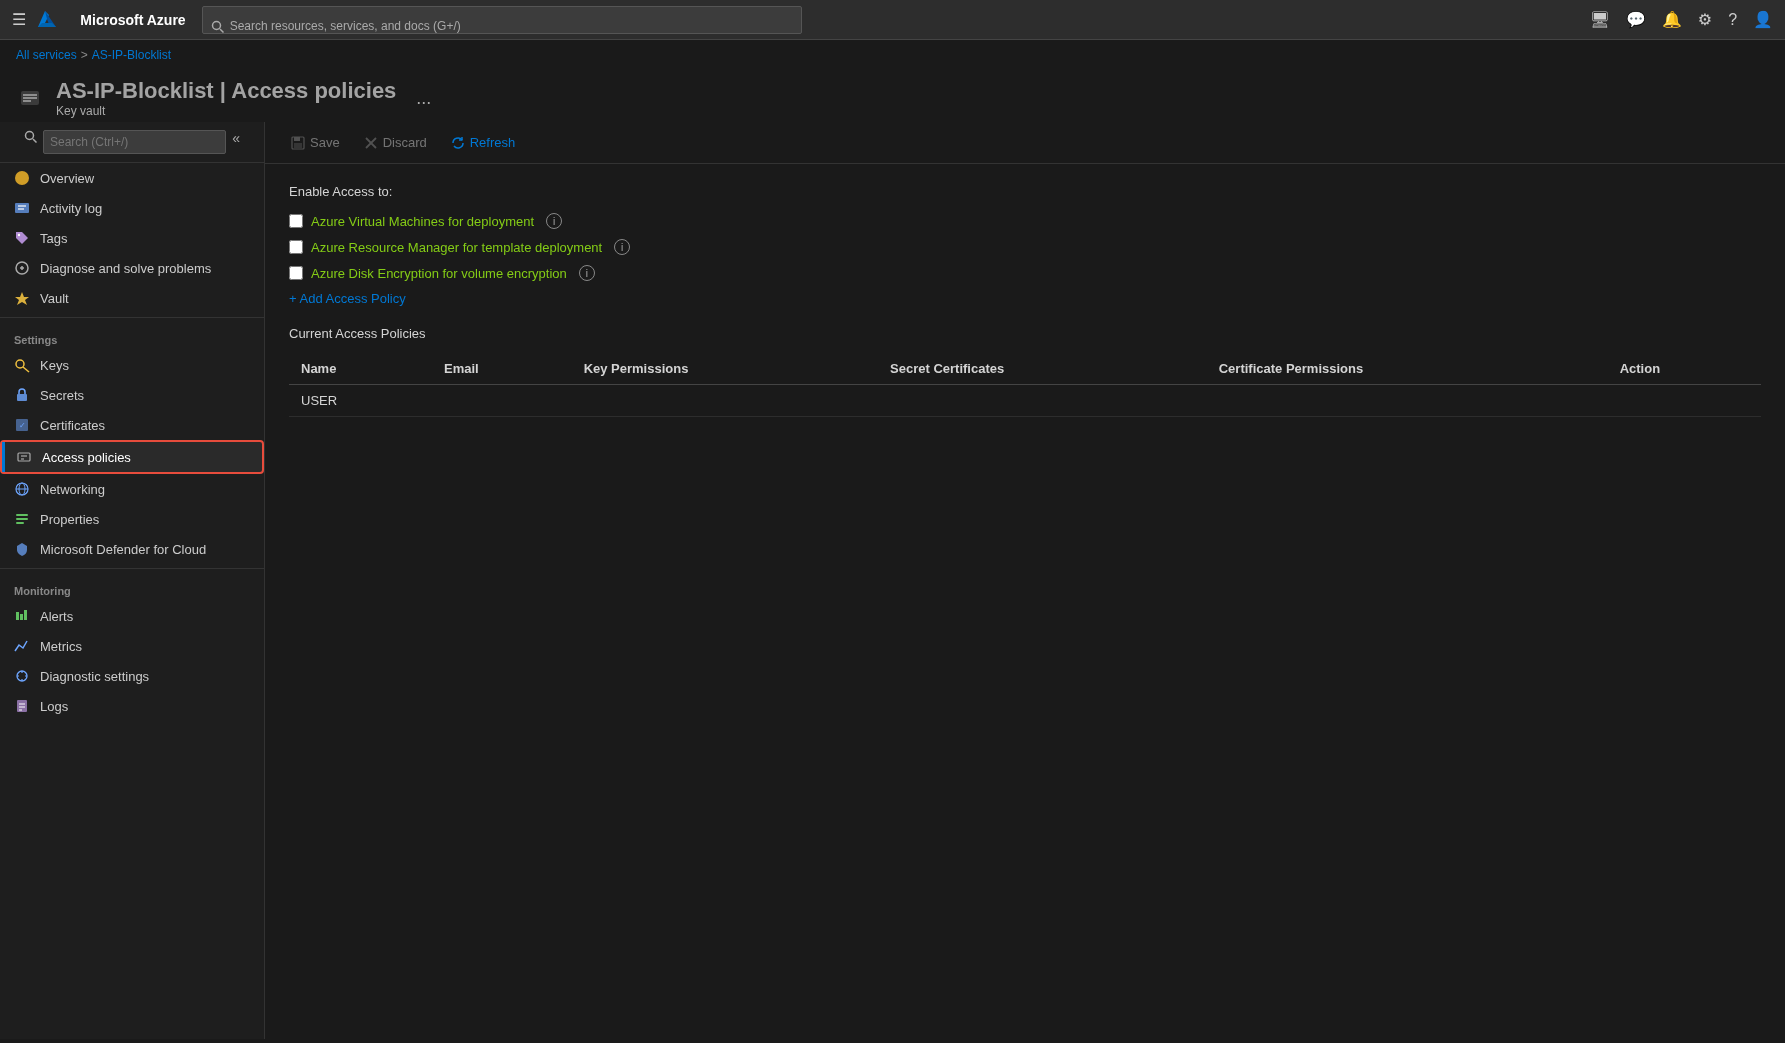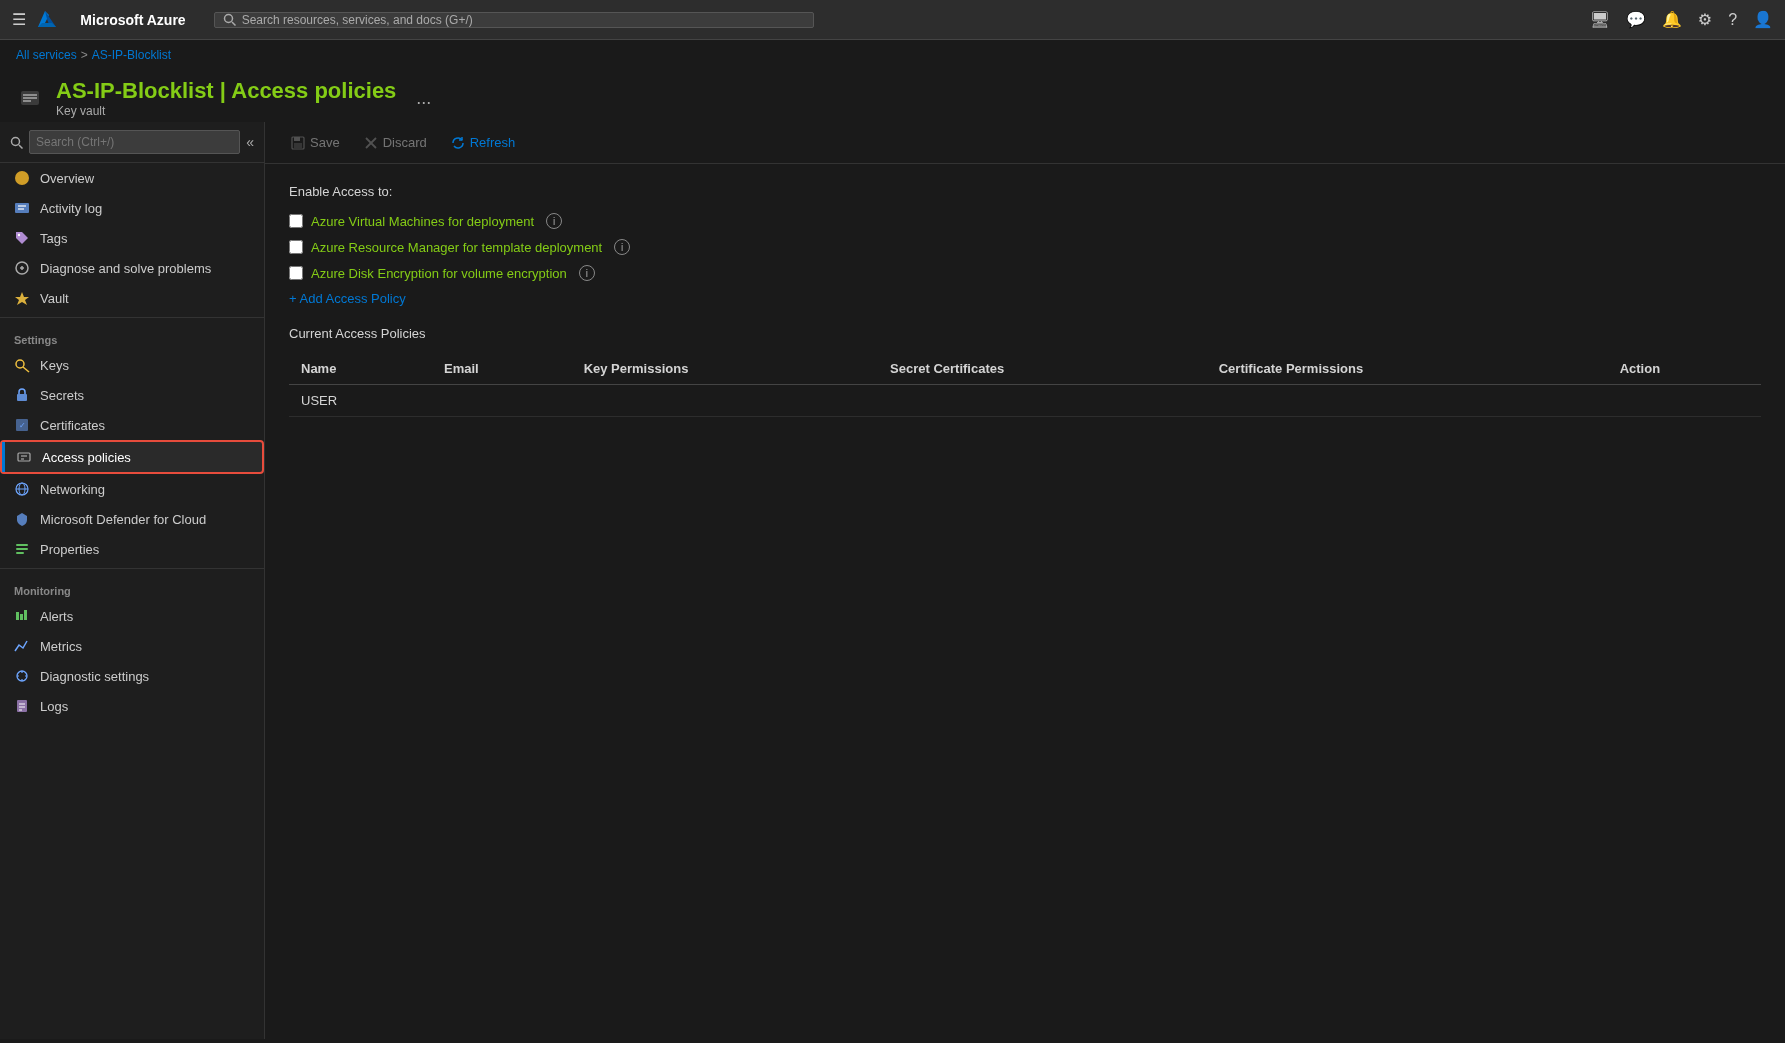--- a/index.html
+++ b/index.html
@@ -16,28 +16,28 @@
       border-bottom: 1px solid #444;
     }
     .hamburger { color: #ccc; font-size: 16px; cursor: pointer; }
     .brand-title { color: #fff; font-weight: 600; font-size: 14px; margin-left: 8px; }
     .search-bar {
       flex: 1;
       max-width: 600px;
       background: #3c3c3c;
       border: 1px solid #555;
       border-radius: 2px;
-      height: 16px;
-      display: flex;
-      align-items: center;
+      height: 28px;
+      display: flex;
+      align-items: flex-end;
       padding: 0 8px;
       gap: 6px;
       color: #aaa;
       font-size: 12px;
-      margin-left: 16px;
+      margin-left: 4px;
     }
     .top-icons { margin-left: auto; display: flex; gap: 16px; align-items: center; color: #ccc; font-size: 16px; }
 
     
     .breadcrumb {
       background: #1a1a1a;
       padding: 8px 16px;
       font-size: 12px;
       color: #0078d4;
       display: flex;
@@ -47,42 +47,42 @@
     .breadcrumb span { color: #888; }
 
     
     .page-header {
       background: #1a1a1a;
       padding: 8px 16px 4px 16px;
       display: flex;
       align-items: center;
       gap: 12px;
     }
-    .page-header-title { font-size: 22px; font-weight: 600; color: #84cc16; }
+    .page-header-title { font-size: 22px; font-weight: 600; color: #a3a3a3; }
     .page-header-sub { font-size: 12px; color: #aaa; }
     .ellipsis-btn { color: #aaa; cursor: pointer; font-size: 18px; margin-left: 8px; }
 
     
     .main-layout {
       display: flex;
       height: calc(1043px - 40px - 34px - 52px);
     }
 
     
     .sidebar {
       width: 265px;
       background: #1e1e1e;
       border-right: 1px solid #333;
       overflow-y: auto;
       flex-shrink: 0;
     }
     .sidebar-search {
-      padding: 8px 10px;
-      display: flex;
-      align-items: center;
+      padding: 8px 24px;
+      display: flex;
+      align-items: flex-start;
       gap: 6px;
       border-bottom: 1px solid #333;
     }
     .sidebar-search input {
       background: #3c3c3c;
       border: 1px solid #555;
       color: #ccc;
       font-size: 12px;
       padding: 3px 6px;
       flex: 1;
@@ -366,32 +366,32 @@
       <svg width="16" height="16" viewBox="0 0 16 16">
           <circle cx="8" cy="8" r="6" stroke="#6ea6ff" stroke-width="1.2" fill="none"></circle>
           <ellipse cx="8" cy="8" rx="3" ry="6" stroke="#6ea6ff" stroke-width="1" fill="none"></ellipse>
           <line x1="2" y1="8" x2="14" y2="8" stroke="#6ea6ff" stroke-width="1"></line>
         </svg>
       <span>Networking</span>
     </div>
 
     <div class="sidebar-item">
       <svg width="16" height="16" viewBox="0 0 16 16">
-          <path d="M8 2l5 3v4c0 3-2 5-5 6C6 14 3 12 3 9V5z" fill="#6ea6ff" opacity="0.7"></path>
-        </svg>
-      <span>Microsoft Defender for Cloud</span>
-    </div>
-
-    <div class="sidebar-item">
-      <svg width="16" height="16" viewBox="0 0 16 16">
           <rect x="2" y="3" width="12" height="2" rx="1" fill="#60c060"></rect>
           <rect x="2" y="7" width="12" height="2" rx="1" fill="#60c060"></rect>
           <rect x="2" y="11" width="8" height="2" rx="1" fill="#60c060"></rect>
         </svg>
       <span>Properties</span>
+    </div>
+
+    <div class="sidebar-item">
+      <svg width="16" height="16" viewBox="0 0 16 16">
+          <path d="M8 2l5 3v4c0 3-2 5-5 6C6 14 3 12 3 9V5z" fill="#6ea6ff" opacity="0.7"></path>
+        </svg>
+      <span>Microsoft Defender for Cloud</span>
     </div>
 
 
     <hr class="sidebar-divider">
     <div class="sidebar-section-label">Monitoring</div>
 
     <div class="sidebar-item">
       <svg width="16" height="16" viewBox="0 0 16 16">
           <rect x="2" y="4" width="3" height="8" fill="#60c060"></rect>
           <rect x="6" y="6" width="3" height="6" fill="#60c060"></rect>

